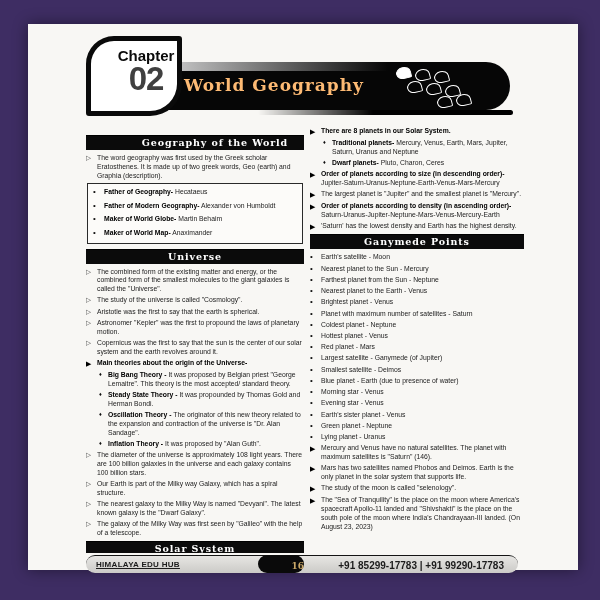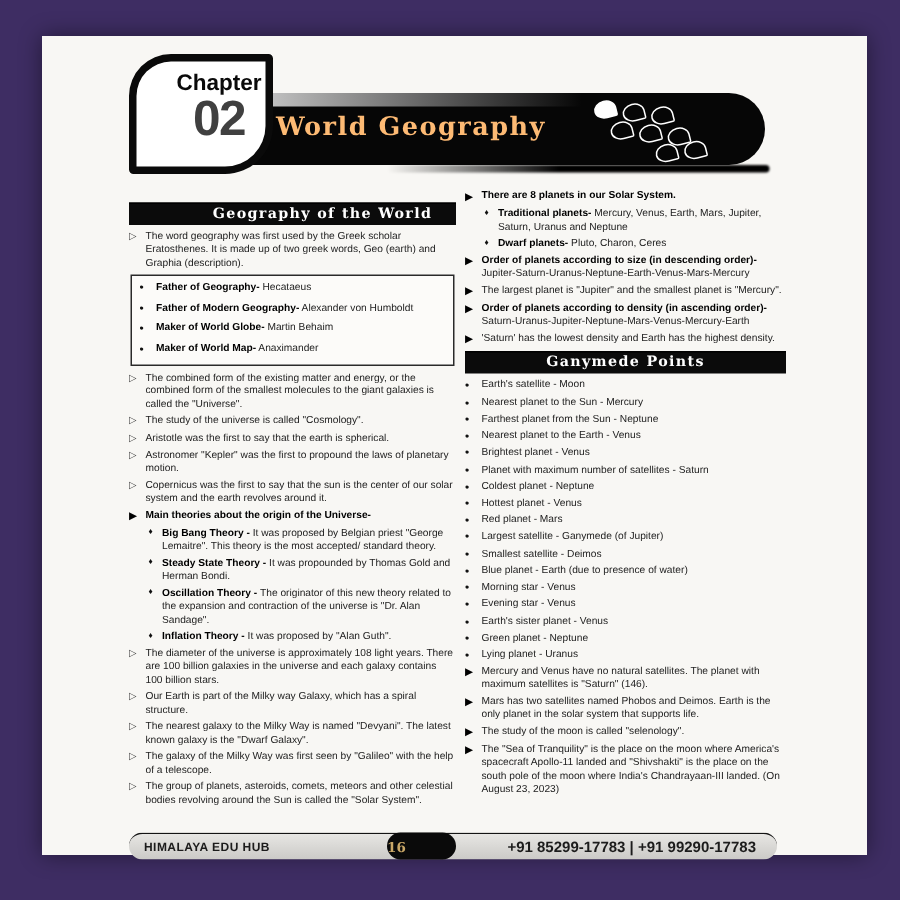--- a/index.html
+++ b/index.html
@@ -81,25 +81,25 @@
   .info-box .li:last-child { margin-bottom:1px; }
 
   
   .footer {
     position:absolute; left:58px; top:531px; width:432px; height:17px;
     background:linear-gradient(#e7e6e3,#cbcac7);
     border-radius:9px; border-top:1.6px solid #141414;
   }
   .footer-brand {
     position:absolute; left:10px; top:4px;
-    font-size:8px; font-weight:bold; color:#1c1c1c; letter-spacing:.3px;
+    font-size:8px; font-weight:bold; color:#1c1c1c; letter-spacing:.3px;text-decoration:underline;
   }
   .page-badge {
     position:absolute; left:172px; top:-1px; width:46px; height:18px;
-    background:#0a0a0a; border-radius:10px; text-align:left;
+    background:#0a0a0a; border-radius:10px; text-align:right;
   }
   .page-badge span { font-family:"DejaVu Serif", serif; font-weight:bold;
     font-size:9px; color:#c9a767; line-height:18px; }
   .footer-phones {
     position:absolute; right:14px; top:4px;
     font-size:10px; font-weight:bold; color:#1c1c1c;
   }
 </style>
 </head>
 <body>
@@ -144,20 +144,21 @@
         </div>
         <div class="li dot">
           <span class="mk">•</span>
           <span class="tx"><b>Maker of World Globe-</b> Martin Behaim</span>
         </div>
         <div class="li dot">
           <span class="mk">•</span>
           <span class="tx"><b>Maker of World Map-</b> Anaximander</span>
         </div>
       </div>
+      <div class="sec-bar">Universe</div>
       <div class="li">
         <span class="mk">▷</span>
         <span class="tx">The combined form of the existing matter and energy, or the combined form of the smallest molecules to the giant galaxies is called the "Universe".</span>
       </div>
       <div class="li">
         <span class="mk">▷</span>
         <span class="tx">The study of the universe is called "Cosmology".</span>
       </div>
       <div class="li">
         <span class="mk">▷</span>
@@ -200,20 +201,21 @@
         <span class="tx">Our Earth is part of the Milky way Galaxy, which has a spiral structure.</span>
       </div>
       <div class="li">
         <span class="mk">▷</span>
         <span class="tx">The nearest galaxy to the Milky Way is named "Devyani". The latest known galaxy is the "Dwarf Galaxy".</span>
       </div>
       <div class="li">
         <span class="mk">▷</span>
         <span class="tx">The galaxy of the Milky Way was first seen by "Galileo" with the help of a telescope.</span>
       </div>
+      <div class="sec-bar">Solar System</div>
       <div class="li">
         <span class="mk">▷</span>
         <span class="tx">The group of planets, asteroids, comets, meteors and other celestial bodies revolving around the Sun is called the "Solar System".</span>
       </div>
     </div>
   <div id="col-right" class="col col-right">
       <div class="li solid">
         <span class="mk">▶</span>
         <span class="tx"><b>There are 8 planets in our Solar System.</b></span>
       </div>

